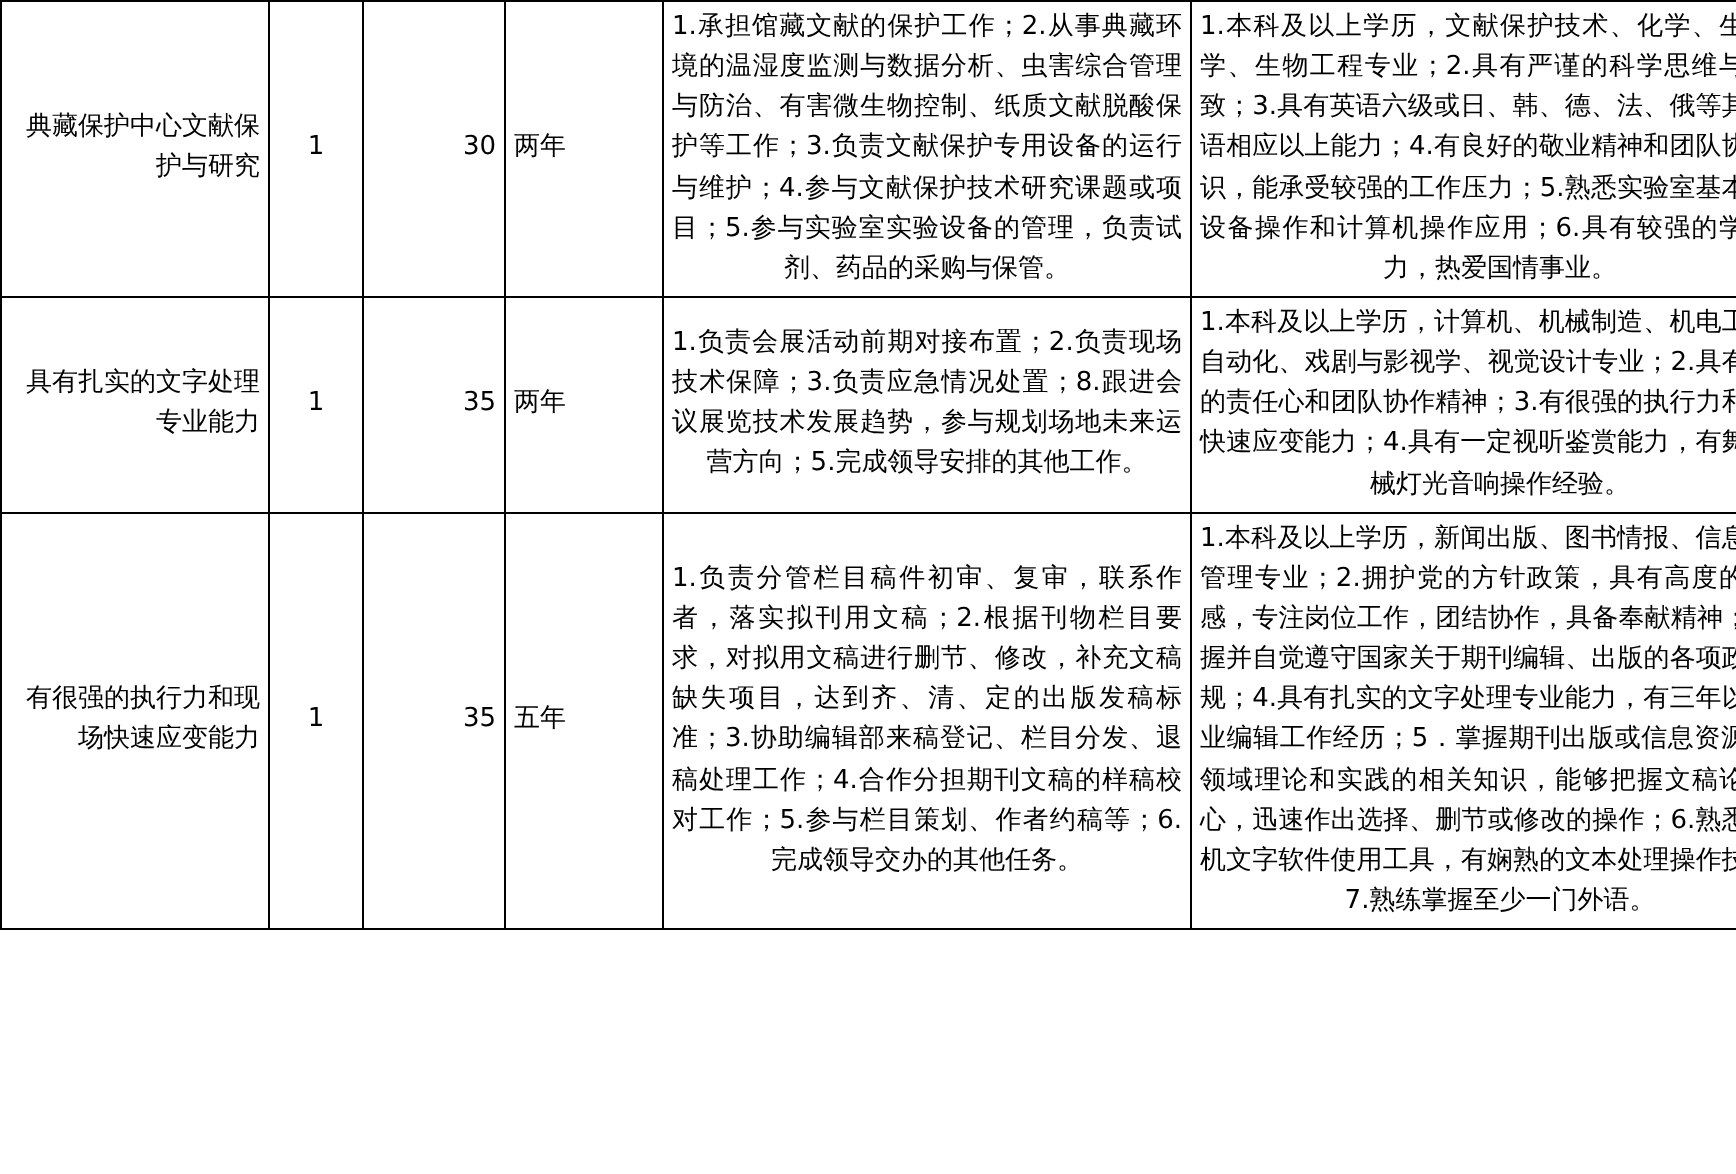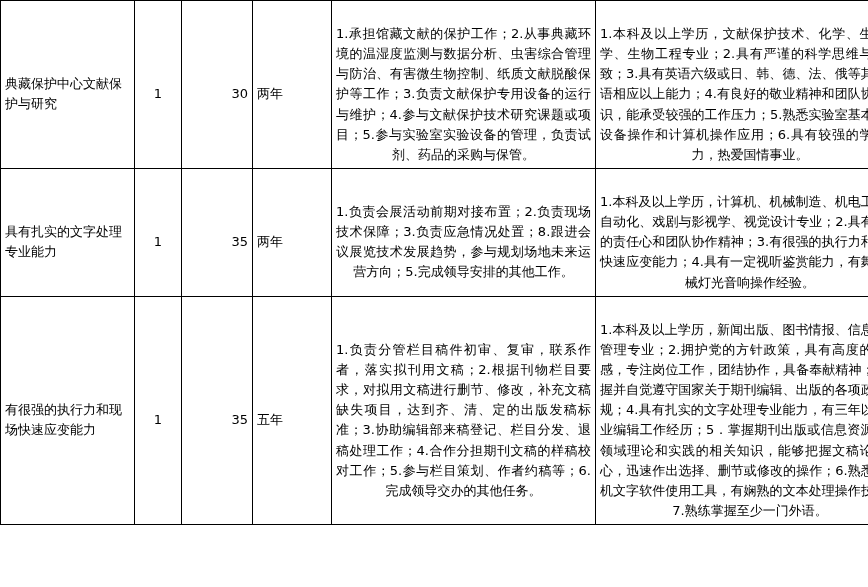--- a/index.html
+++ b/index.html
@@ -21,21 +21,21 @@
   }
   table.job-table td {
     border: 1px solid #000000;
     padding: 3px 4px;
     vertical-align: middle;
     font-size: 13px;
     line-height: 1.55;
   }
   td.col-post {
     width: 125px;
-    text-align: left;
+    text-align: right;
   }
   td.col-num {
     width: 38px;
     text-align: center;
   }
   td.col-age {
     width: 62px;
     text-align: right;
   }
   td.col-term {
@@ -51,21 +51,20 @@
   td.col-req {
     width: 300px;
     text-align: justify;
     text-align-last: center;
     vertical-align: middle;
   }
   .cell-text {
     display: block;
     white-space: pre-wrap;
     word-break: break-all;
-    margin-top: 20px;
   }
   .col-post .cell-text {
     line-height: 1.6;
   }
 </style>
 </head>
 <body>
 
 <table class="job-table">
   <tbody>

